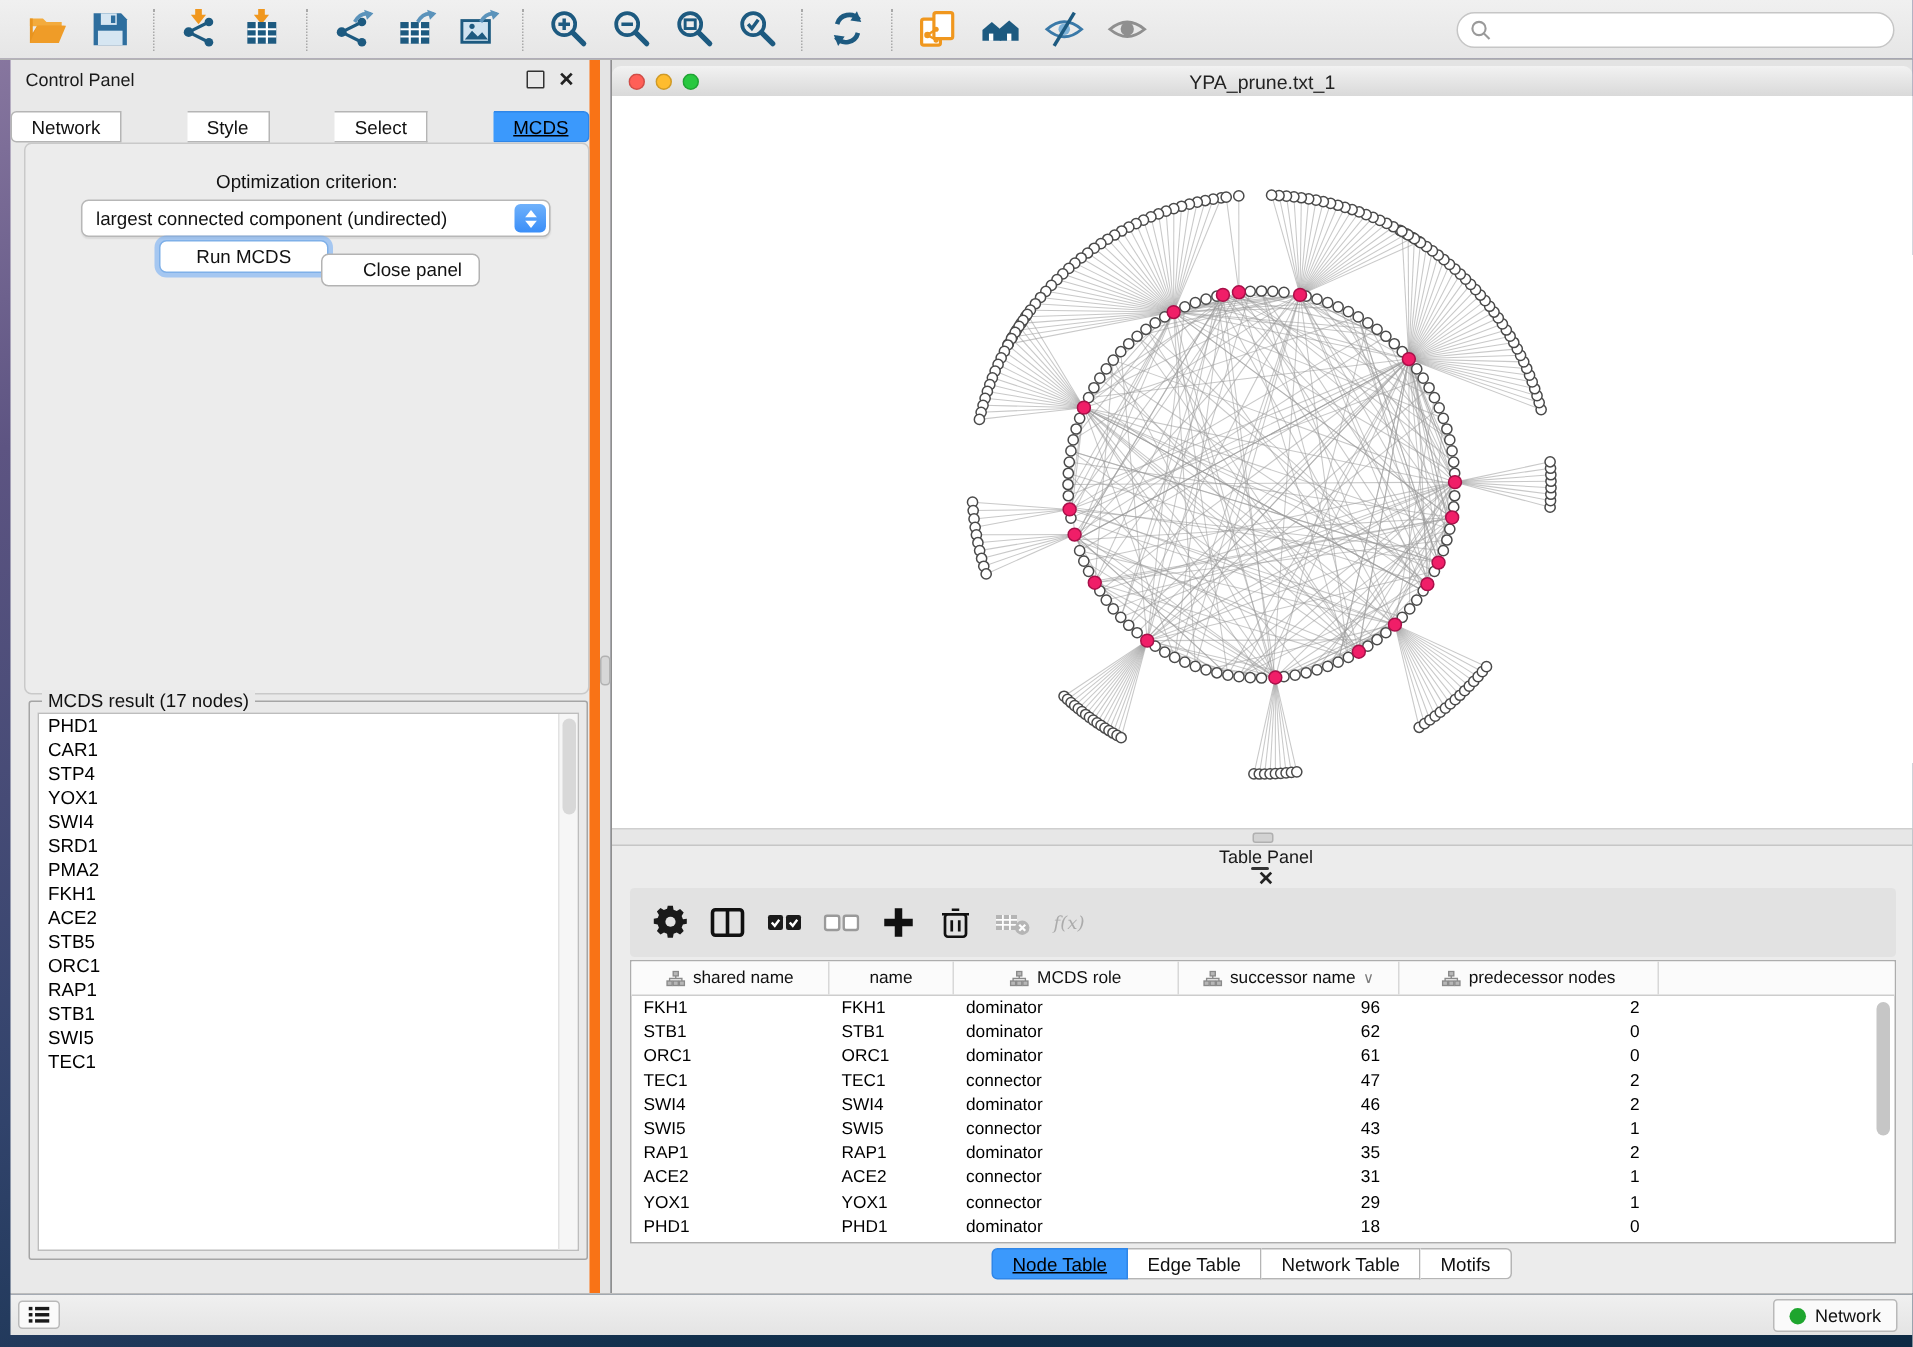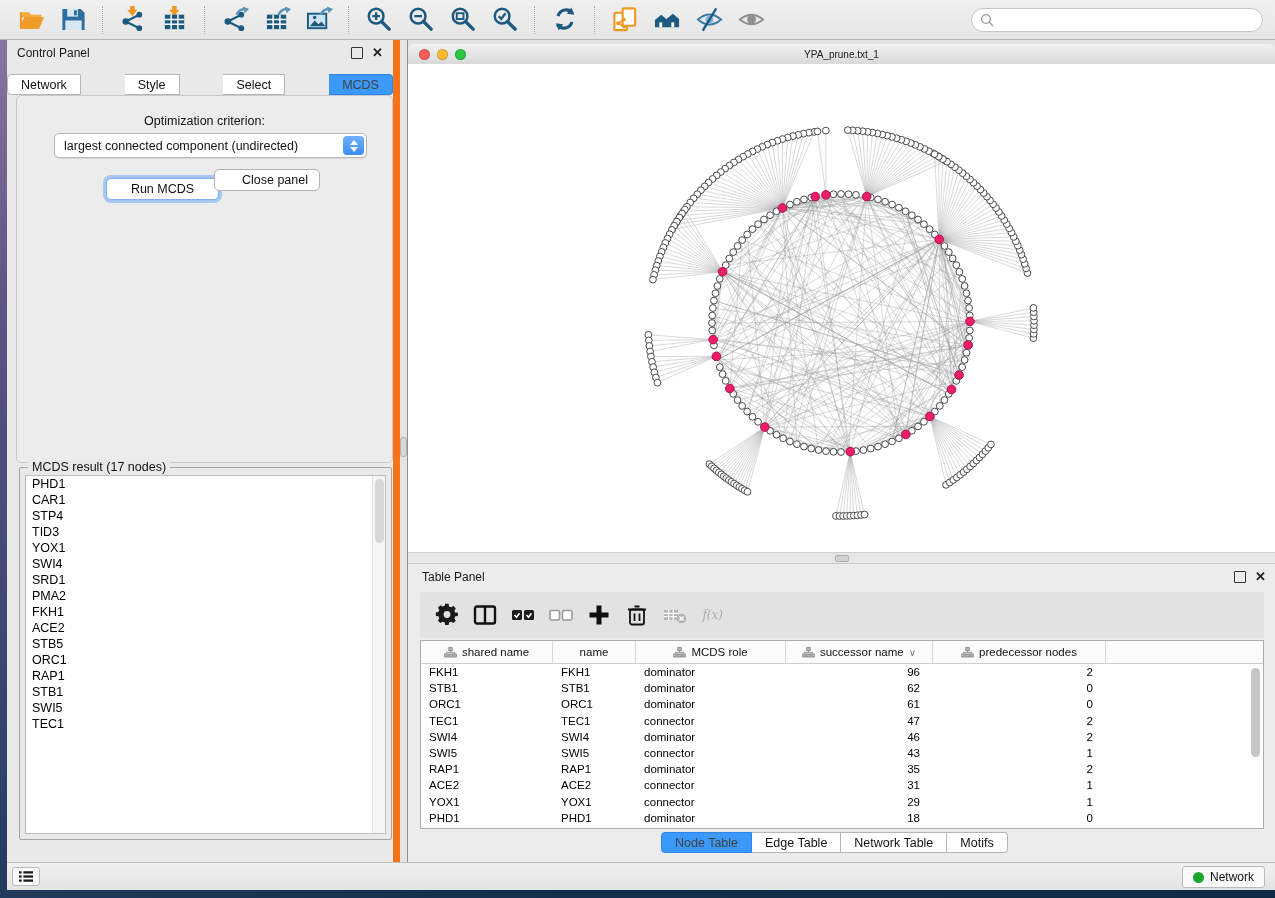--- a/index.html
+++ b/index.html
@@ -23,47 +23,47 @@
   
   #control-panel{left:7px;top:40px;width:393px;height:822px;background:#e9e9e9;border-right:7px solid #f97316;box-sizing:border-box;}
   .panel-titlebar{height:26px;display:flex;align-items:center;font-size:12px;color:#1a1a1a;padding:0 10px;}
   .panel-titlebar .spacer{flex:1;}
   .win-float{width:12px;height:12px;border:1.6px solid #333;background:transparent;border-radius:1px;padding:0;margin-right:9px;}
   .win-close{border:none;background:transparent;font-size:13px;font-weight:bold;color:#222;padding:0;line-height:12px;}
   .seg-tabs{display:flex;justify-content:space-between;}
   .seg-tab{height:21px;padding:0 13px;font-size:12.5px;background:#fff;border:1px solid #b5b5b5;border-left:none;color:#111;}
   .seg-tab:first-child{border-left:1px solid #b5b5b5;border-radius:4px 0 0 4px;}
   .seg-tab:last-child{border-radius:0 4px 4px 0;}
-  .seg-tab.active{background:#3b99fc;border-color:#2f86e8;color:#404040;}
+  .seg-tab.active{background:#3b99fc;border-color:#2f86e8;color:#000000;text-decoration:underline;}
   #cp-box{left:9px;top:55px;width:375px;height:366px;background:#ececec;border:1px solid #c9c9c9;border-radius:5px;}
   #opt-label{left:0;top:18px;width:100%;text-align:center;font-size:12.5px;color:#111;}
   #criterion{left:37px;top:37px;width:311px;height:23px;background:#fff;border:1px solid #b7b7b7;border-radius:5px;display:flex;align-items:center;box-shadow:0 1px 1px rgba(0,0,0,.08);}
   #criterion-text{flex:1;font-size:12.5px;padding-left:9px;color:#111;white-space:nowrap;}
   #criterion-stepper{width:21px;height:19px;margin-right:2px;border-radius:4px;background:linear-gradient(#6fb1fb,#3a8ef8);display:flex;flex-direction:column;align-items:center;justify-content:center;gap:2px;}
   #criterion-stepper svg{display:block;}
   .cp-btn{position:absolute;height:22px;background:#fff;border:1px solid #b3b3b3;border-radius:5px;font-size:12.5px;color:#111;}
-  #run-btn{left:89px;top:82px;width:113px;border-color:#7fb0e8;box-shadow:0 0 0 3px rgba(108,170,245,.55);}
+  #run-btn{left:89px;top:64px;width:113px;border-color:#7fb0e8;box-shadow:0 0 0 3px rgba(108,170,245,.55);}
   #close-btn{left:197px;top:73px;width:106px;padding-left:22px;}
   #mcds-fieldset{left:12px;top:427px;width:371px;height:371px;border:1px solid #a5a5a5;border-radius:2px;}
   #mcds-legend{position:absolute;left:8px;top:-8px;background:#e9e9e9;padding:0 4px;font-size:12.5px;color:#111;}
   #mcds-list{position:absolute;left:5px;top:7px;right:5px;bottom:5px;background:#fff;border:1px solid #bdbdbd;overflow:hidden;}
   #mcds-list .row{font-size:12.5px;line-height:16px;padding-left:6px;color:#000;}
   #mcds-scroll{position:absolute;top:0;right:0;width:12px;height:100%;background:#f6f6f6;border-left:1px solid #e2e2e2;}
   #mcds-thumb{position:absolute;left:1.5px;top:3px;width:9px;height:64px;background:#d8d8d8;border-radius:5px;}
   
   #v-splitter{left:400px;top:40px;width:7px;height:822px;background:#e4e4e4;}
   #v-grip{position:absolute;left:0px;top:397px;width:7px;height:20px;background:#d7d7d7;border:1px solid #b2b2b2;border-radius:3px;box-sizing:border-box;}
   
   #right-area{left:407px;top:40px;width:868px;height:822px;background:#e3e3e3;border-left:1px solid #8f8f8f;box-sizing:border-box;}
   #net-titlebar{left:0;top:4px;width:100%;height:20px;background:linear-gradient(#f2f2f2,#d9d9d9);border-bottom:1px solid #b2b2b2;border-radius:6px 6px 0 0;display:flex;align-items:center;}
   .tl{width:11px;height:11px;border-radius:50%;padding:0;border:1px solid rgba(0,0,0,.18);margin-left:7px;}
   #tl-close{background:#ff5f57;margin-left:11px;}
   #tl-min{background:#febc2e;}
   #tl-zoom{background:#28c840;}
-  #net-title{position:absolute;left:0;width:100%;text-align:center;font-size:10px;color:#222;}
+  #net-title{position:absolute;left:0;width:100%;text-align:center;font-size:13px;color:#222;}
   #net-view{left:0;top:24px;width:868px;height:488px;background:#fff;}
   #h-splitter{left:0;top:512px;width:868px;height:12px;background:#e7e7e7;border-top:1px solid #cfcfcf;border-bottom:1px solid #c6c6c6;box-sizing:border-box;}
   #h-grip{position:absolute;left:427px;top:2px;width:14px;height:7px;background:#d2d2d2;border:1px solid #b0b0b0;border-radius:2px;box-sizing:border-box;}
   
   #table-panel{left:0;top:524px;width:868px;height:298px;background:#ececec;}
   #tp-toolbar{position:absolute;left:12px;top:28px;width:844px;height:46px;background:#e2e2e2;border-radius:3px;display:flex;align-items:center;padding-left:10px;box-sizing:border-box;}
   .tp-btn{width:34px;height:34px;border:none;background:transparent;display:flex;align-items:center;justify-content:center;padding:0;margin-right:4px;}
   .tp-btn svg{width:24px;height:24px;}
   .tp-btn.disabled{opacity:.95;}
   #nt-table{position:absolute;left:12px;top:76px;width:844px;height:189px;background:#fff;border:1px solid #adadad;box-sizing:border-box;}
@@ -270,21 +270,20 @@
     <button class="cp-btn" id="run-btn">Run MCDS</button>
     <button class="cp-btn" id="close-btn">Close panel</button>
   </div>
   <div class="abs" id="mcds-fieldset">
     <span id="mcds-legend">MCDS result (17 nodes)</span>
     <div id="mcds-list">
 
     <div class="row">PHD1</div>
         <div class="row">CAR1</div>
         <div class="row">STP4</div>
-        <div class="row">TID3</div>
         <div class="row">YOX1</div>
         <div class="row">SWI4</div>
         <div class="row">SRD1</div>
         <div class="row">PMA2</div>
         <div class="row">FKH1</div>
         <div class="row">ACE2</div>
         <div class="row">STB5</div>
         <div class="row">ORC1</div>
         <div class="row">RAP1</div>
         <div class="row">STB1</div>
@@ -987,21 +986,21 @@
           <circle cx="305.07442005258133" cy="275.6146319585056" r="4.3" fill="#f01e68" stroke="#a81049" stroke-width="1"></circle>
           <circle cx="314.60965328676645" cy="207.76792210811323" r="4.3" fill="#f01e68" stroke="#a81049" stroke-width="1"></circle>
         </g>
       </svg>
   </div>
   <div class="abs" id="h-splitter">
     <div id="h-grip"></div>
   </div>
 
   <div class="abs" id="table-panel">
-    <div class="panel-titlebar" style="padding-left:14px;">
+    <div class="panel-titlebar" style="padding-left:14px;flex-direction:column;">
       <span>Table Panel</span>
       <span class="spacer"></span>
       <button class="win-float"></button>
       <button class="win-close">✕</button>
     </div>
     <div id="tp-toolbar">
         <button class="tp-btn">
           <svg viewBox="0 0 24 24">
             <g fill="#1a1a1a">
               <path d="M10 2h4l.5 3 2.5 1 2.6-1.6 2.8 2.8L20.8 10l1 2.4 3-.4v.1-.1 4l-3 .5-1 2.4 1.6 2.6-2.8 2.8L17 22.7l-2.4 1-.6 3h-4l-.5-3-2.4-1-2.7 1.6-2.8-2.8L3.2 19l-1-2.5-3-.5v-4l3-.5 1-2.4L1.6 6.5l2.8-2.8L7 5.2l2.5-1z" transform="scale(0.86) translate(1.8,-1)"></path>

